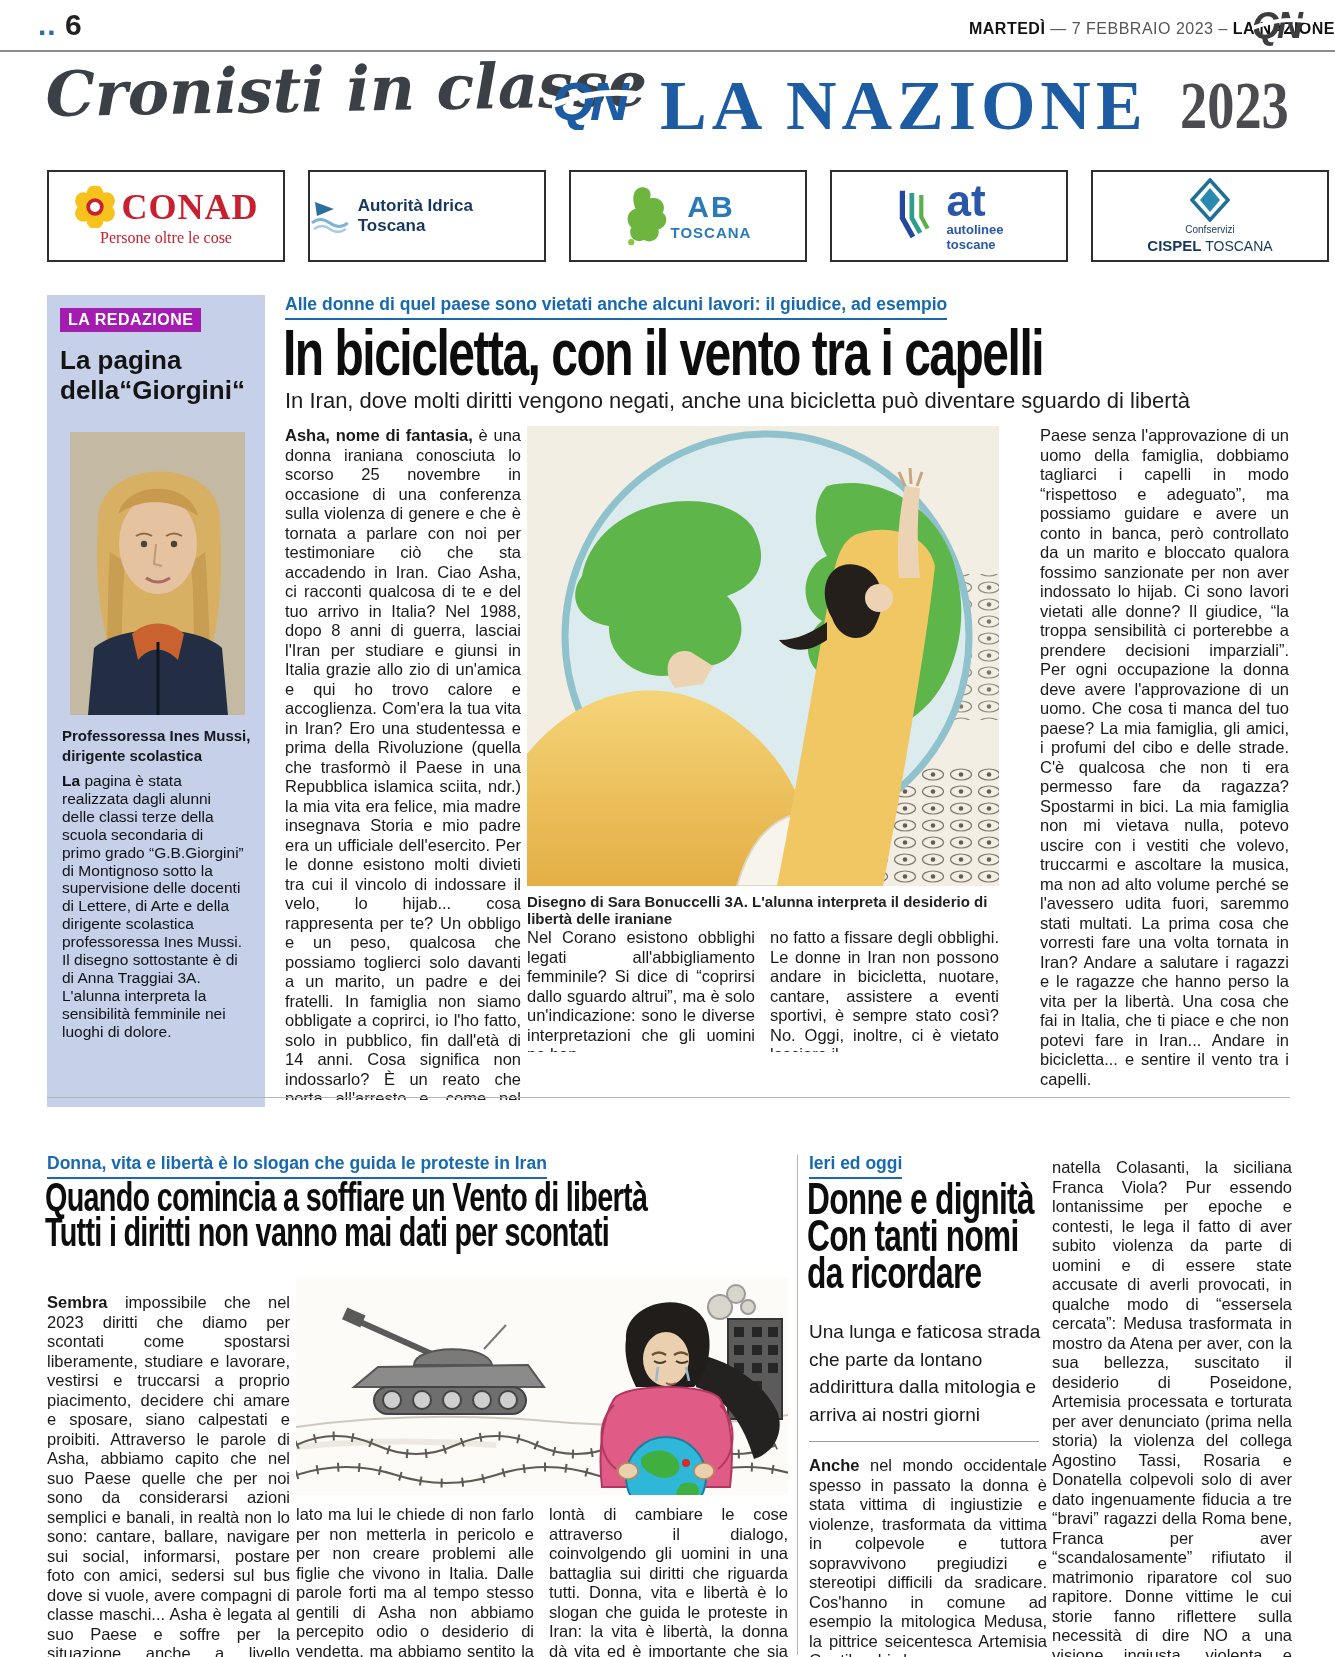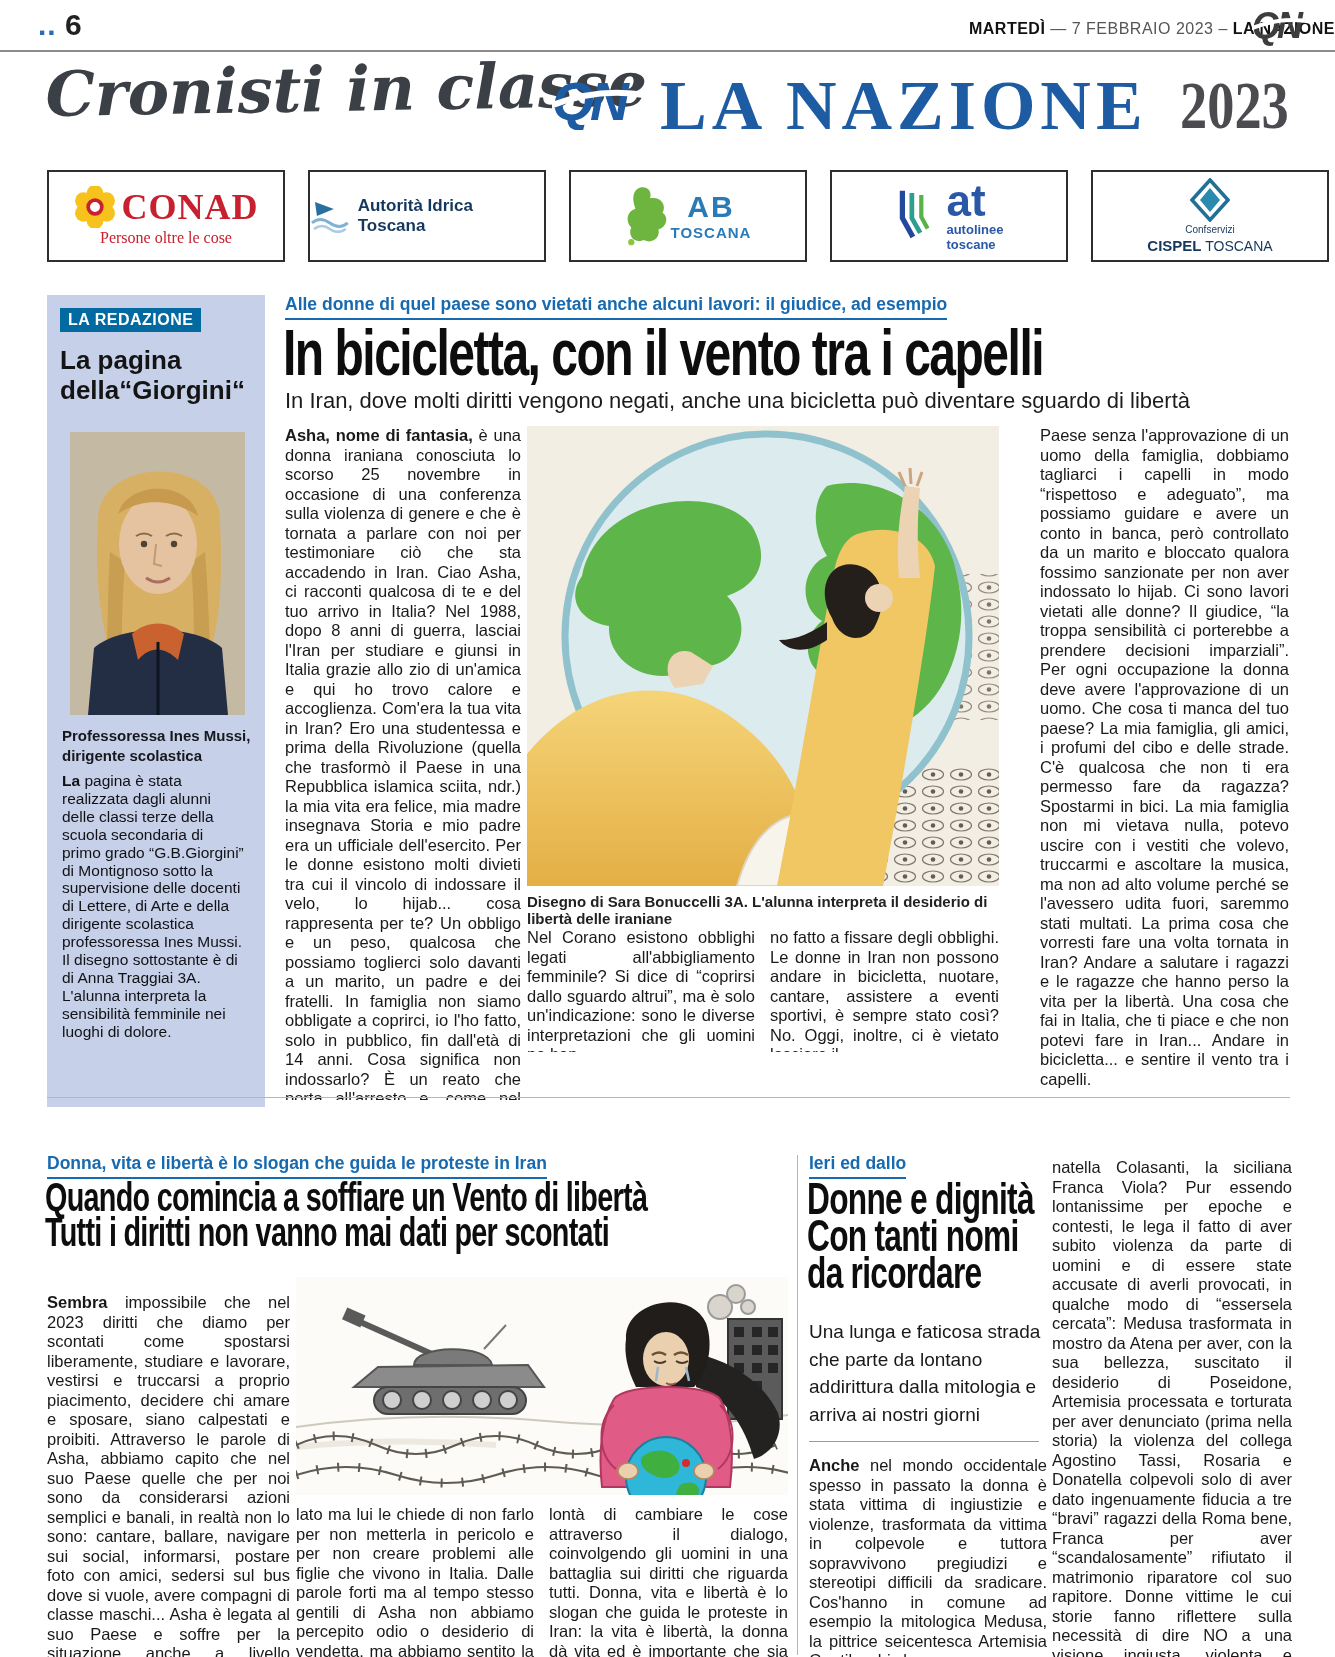--- a/index.html
+++ b/index.html
@@ -36,21 +36,21 @@
   .ato-col{display:flex;flex-direction:column;align-items:center;line-height:1;}
   .ato-abbr{font-size:30px;font-weight:bold;color:#2a7ab8;letter-spacing:2px;}
   .ato-region{font-size:15px;font-weight:bold;color:#2a7ab8;letter-spacing:1px;margin-top:3px;}
   .at-abbr{font-size:44px;font-weight:bold;color:#2b57a7;line-height:1;}
   .at-lines{font-size:13px;font-weight:bold;color:#2b57a7;line-height:1.15;}
   .cispel-group{font-size:10px;color:#16375d;}
   .cispel-name{font-size:14px;color:#16375d;}
   .cispel-name b{font-size:15px;}
   
   #sidebar{left:47px;top:295px;width:218px;height:812px;background:#c6d0e8;}
-  #redazione-badge{left:60px;top:308px;background:#0369a1;color:#fff;font-size:16px;font-weight:bold;
+  #redazione-badge{left:60px;top:308px;background:#a21caf;color:#fff;font-size:16px;font-weight:bold;
                    padding:3px 8px;letter-spacing:.5px;}
   #sidebar-title{left:60px;top:345px;width:195px;font-size:26px;font-weight:bold;line-height:30px;color:#141414;}
   #portrait{left:70px;top:432px;}
   #photo-caption{left:62px;top:726px;width:190px;font-size:15px;font-weight:bold;line-height:20px;color:#16181d;}
   #sidebar-body{left:62px;top:772px;width:182px;font-size:15.5px;line-height:17.9px;color:#101216;}
   
   .kicker{color:#1769b0;font-size:17.5px;font-weight:bold;padding-bottom:3px;
           border-bottom:2px solid #1769b0;display:inline-block;white-space:nowrap;}
   
   #main-kicker{left:285px;top:294px;}
@@ -317,21 +317,21 @@
       <circle cx="92" cy="168" r="4" fill="#d22c2c"></circle>
       <ellipse cx="34" cy="176" rx="10" ry="8" fill="#ead0ae" stroke="#b28a5e" stroke-width="1.5"></ellipse>
       <ellipse cx="110" cy="176" rx="10" ry="8" fill="#ead0ae" stroke="#b28a5e" stroke-width="1.5"></ellipse>
     </g>
   </svg>
 </div>
 
 <div class="abs body-col" id="bl-col2">lato ma lui le chiede di non farlo per non metterla in pericolo e per non creare problemi alle figlie che vivono in Italia. Dalle parole forti ma al tempo stesso gentili di Asha non abbiamo percepito odio o desiderio di vendetta, ma abbiamo sentito la vo-</div>
 <div class="abs body-col" id="bl-col3">lontà di cambiare le cose attraverso il dialogo, coinvolgendo gli uomini in una battaglia sui diritti che riguarda tutti. Donna, vita e libertà è lo slogan che guida le proteste in Iran: la vita è libertà, la donna dà vita ed è importante che sia libera.</div>
 
-<div class="abs" id="br-kicker"><span class="kicker">Ieri ed dallo</span></div>
+<div class="abs" id="br-kicker"><span class="kicker">Ieri ed oggi</span></div>
 <div class="abs" id="br-headline">
   <div>Donne e dignità</div>
   <div>Con tanti nomi</div>
   <div>da ricordare</div>
 </div>
 <div class="abs" id="br-subhead">Una lunga e faticosa strada che parte da lontano addirittura dalla mitologia e arriva ai nostri giorni</div>
 <div class="abs" id="br-rule"></div>
 <div class="abs body-col" id="br-col1"><b>Anche</b><span> nel mondo occidentale spesso in passato la donna è stata vittima di ingiustizie e violenze, trasformata da vittima in colpevole e tuttora sopravvivono pregiudizi e stereotipi difficili da sradicare. Cos'hanno in comune ad esempio la mitologica Medusa, la pittrice seicentesca Artemisia Gentileschi, le ragazze romane Rosaria Lopez e Do-</span></div>
 <div class="abs body-col" id="br-col2">natella Colasanti, la siciliana Franca Viola? Pur essendo lontanissime per epoche e contesti, le lega il fatto di aver subito violenza da parte di uomini e di essere state accusate di averli provocati, in qualche modo di “essersela cercata”: Medusa trasformata in mostro da Atena per aver, con la sua bellezza, suscitato il desiderio di Poseidone, Artemisia processata e torturata per aver denunciato (prima nella storia) la violenza del collega Agostino Tassi, Rosaria e Donatella colpevoli solo di aver dato ingenuamente fiducia a tre “bravi” ragazzi della Roma bene, Franca per aver “scandalosamente” rifiutato il matrimonio riparatore col suo rapitore. Donne vittime le cui storie fanno riflettere sulla necessità di dire NO a una visione ingiusta, violenta e volgare della donna, indegna di una società civile.</div>
 

